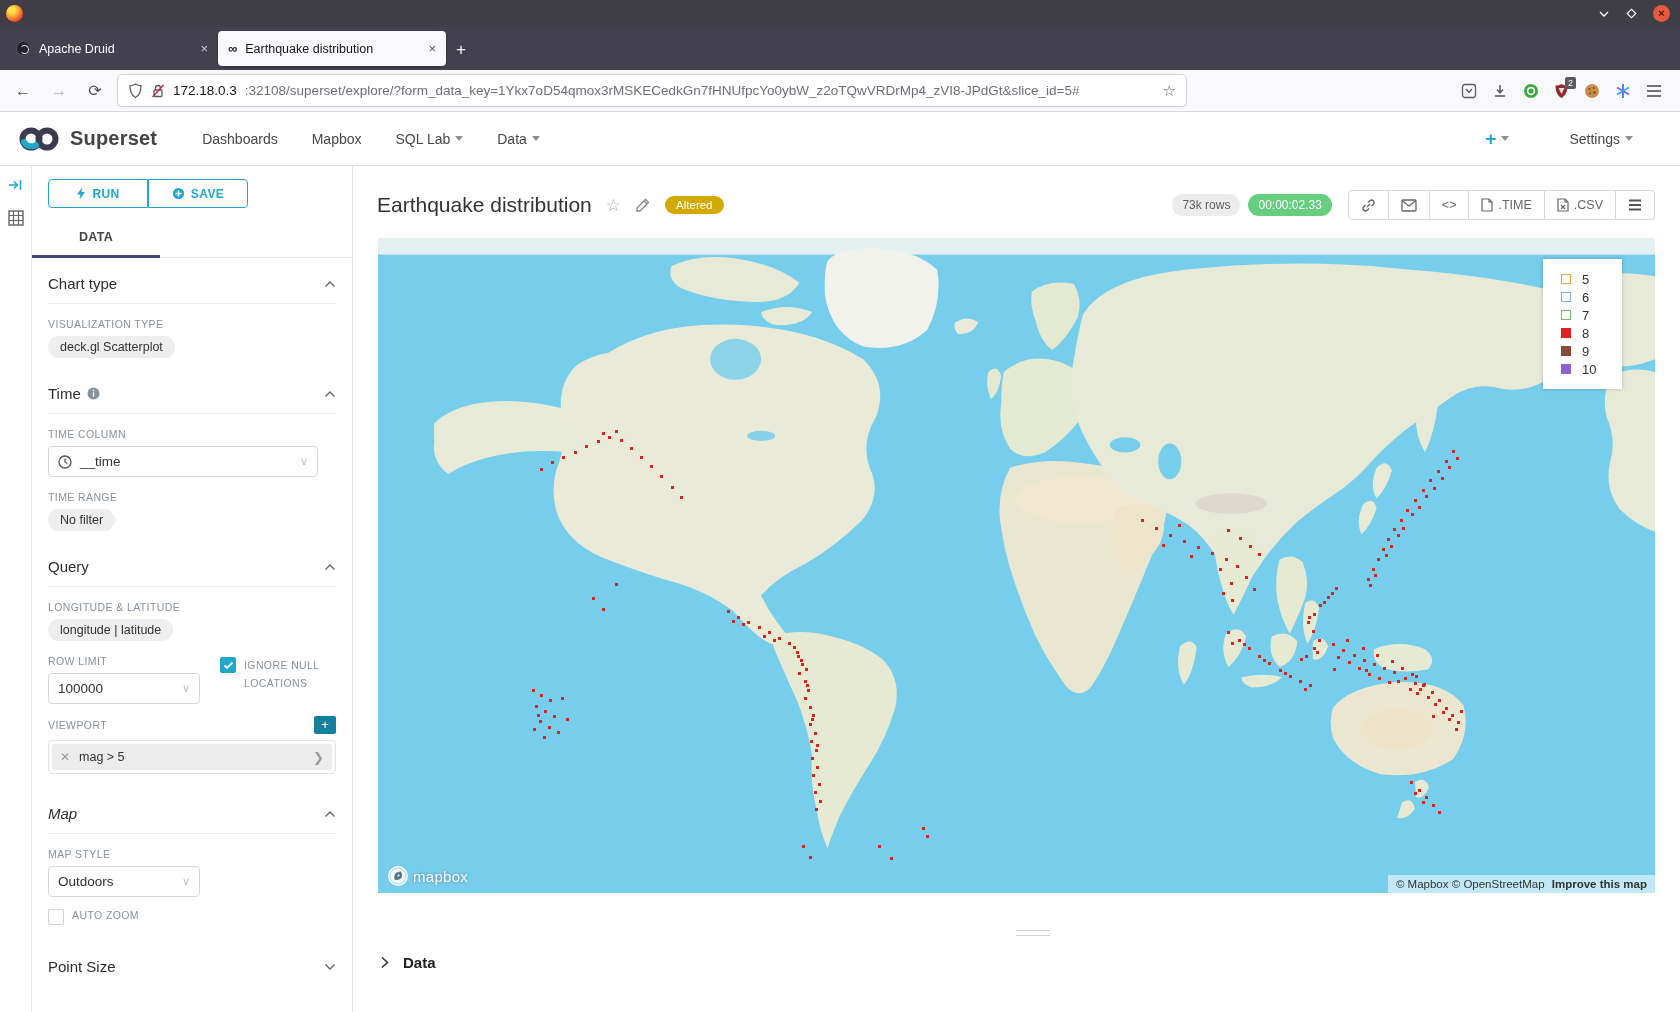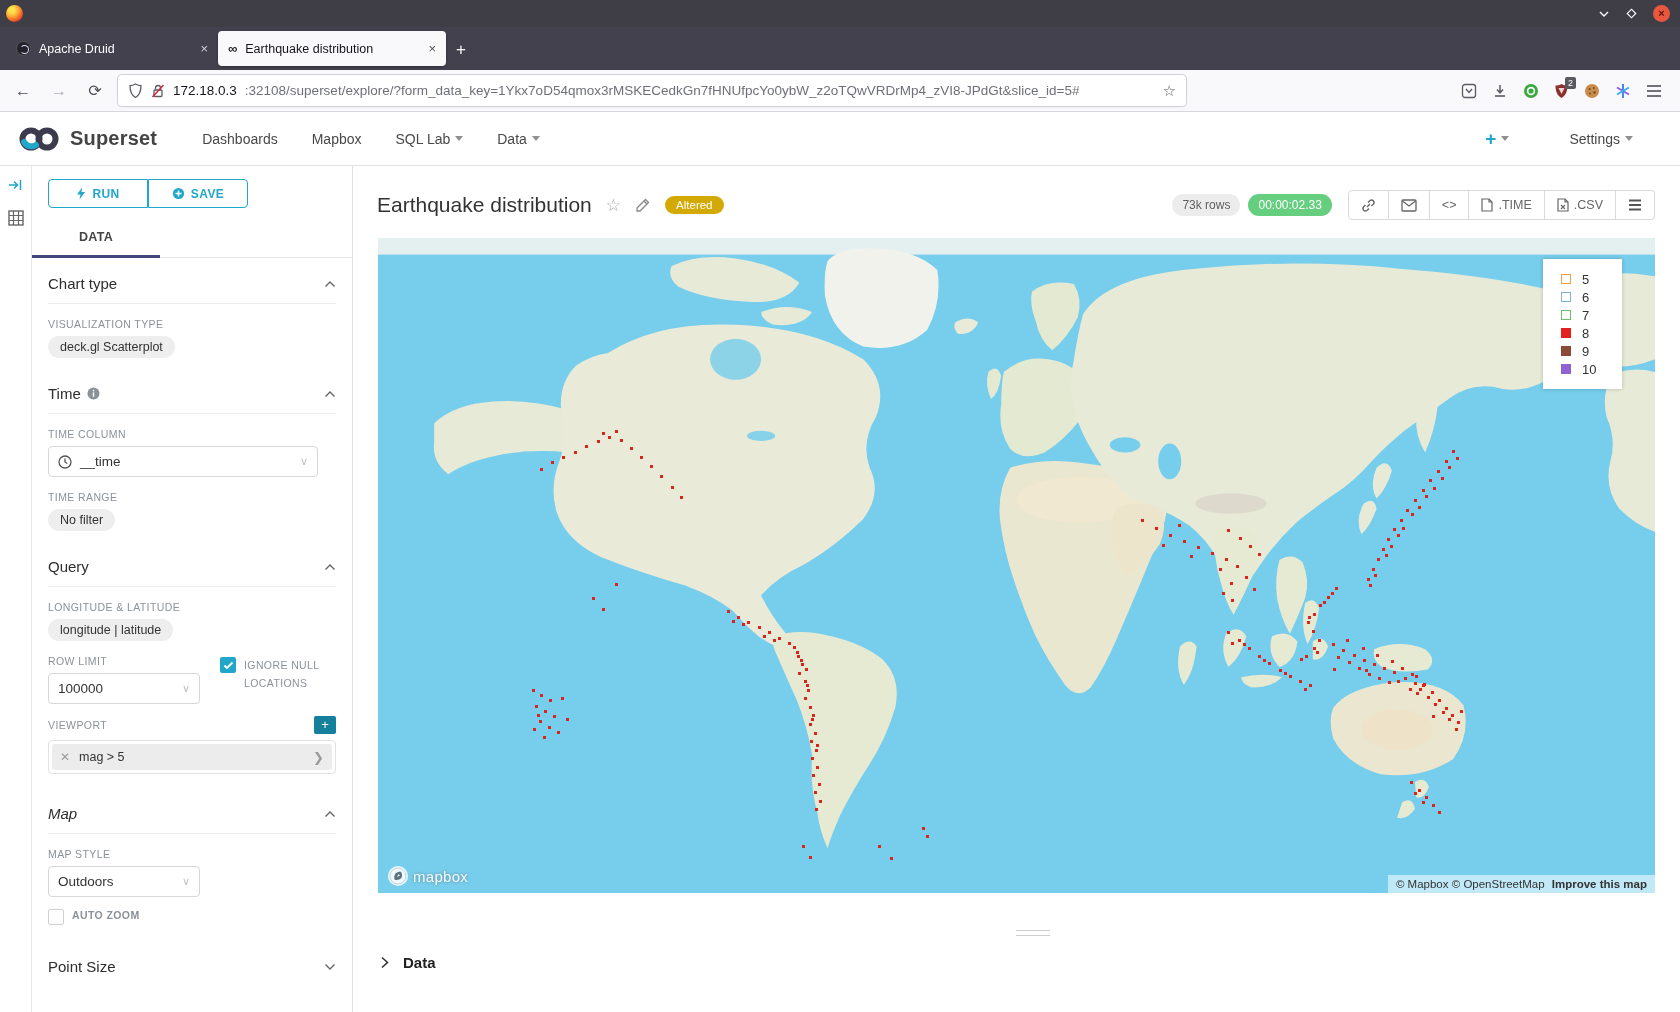--- a/index.html
+++ b/index.html
@@ -396,21 +396,21 @@
             </svg>
           </span>
       </div>
       <div class="two-col">
         <div>
           <div class="lbl">MAP STYLE</div>
           <div class="select">
             <span>Outdoors</span>
             <span class="sel-caret">∨</span>
           </div>
-          <div class="chk-row" style="margin-top:12px;font-weight:bold;">
+          <div class="chk-row" style="margin-top:12px;">
             <span class="chk off"></span>
             <span class="chk-lbl" style="line-height:1.3;">AUTO ZOOM</span>
           </div>
         </div>
       </div>
 
       
       <div class="section-h" style="margin-top:16px; border-bottom:none;">
         <span class="t">Point Size</span>
         <span class="ico">

